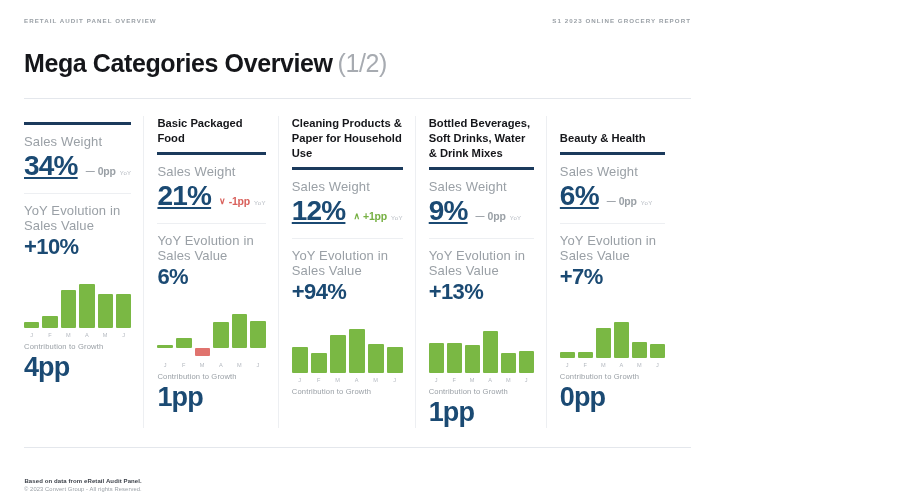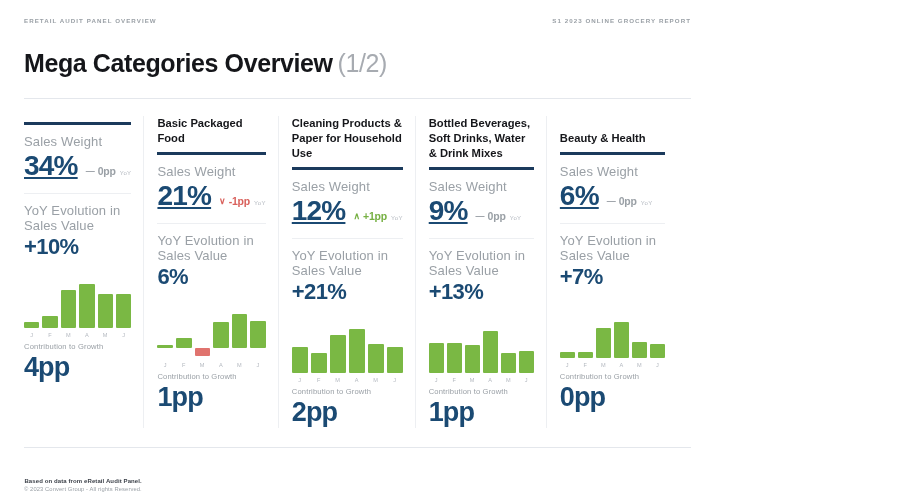--- a/index.html
+++ b/index.html
@@ -213,21 +213,21 @@
         <div class="big-row">
           <span class="big-num">12%</span>
           <span class="delta">
             <span class="delta-arrow up">∧</span>
             <span class="delta-val up">+1pp</span>
             <span class="delta-yoy">YoY</span>
           </span>
         </div>
         <div class="soft-rule"></div>
         <div class="metric-label">YoY Evolution in Sales Value</div>
-        <div class="yoy-num">+21%</div>
+        <div class="yoy-num">+94%</div>
         <div class="chart">
           <div class="bars">
             <div class="barcell">
               <div class="bar" style="bottom:0px;height:25.5px;"></div>
             </div>
             <div class="barcell">
               <div class="bar" style="bottom:0px;height:19.5px;"></div>
             </div>
             <div class="barcell">
               <div class="bar" style="bottom:0px;height:37.5px;"></div>
@@ -245,21 +245,20 @@
           <div class="axis-labels">
             <span>J</span>
             <span>F</span>
             <span>M</span>
             <span>A</span>
             <span>M</span>
             <span>J</span>
           </div>
         </div>
         <div class="contrib-label">Contribution to Growth</div>
-        <div class="contrib-num">2pp</div>
       </div>
       <div class="col">
         <div class="col-divider"></div>
         <div class="cat-name">Bottled Beverages, Soft Drinks, Water &amp; Drink Mixes</div>
         <div class="cat-rule"></div>
         <div class="metric-label">Sales Weight</div>
         <div class="big-row">
           <span class="big-num">9%</span>
           <span class="delta">
             <span class="delta-arrow flat">—</span>

